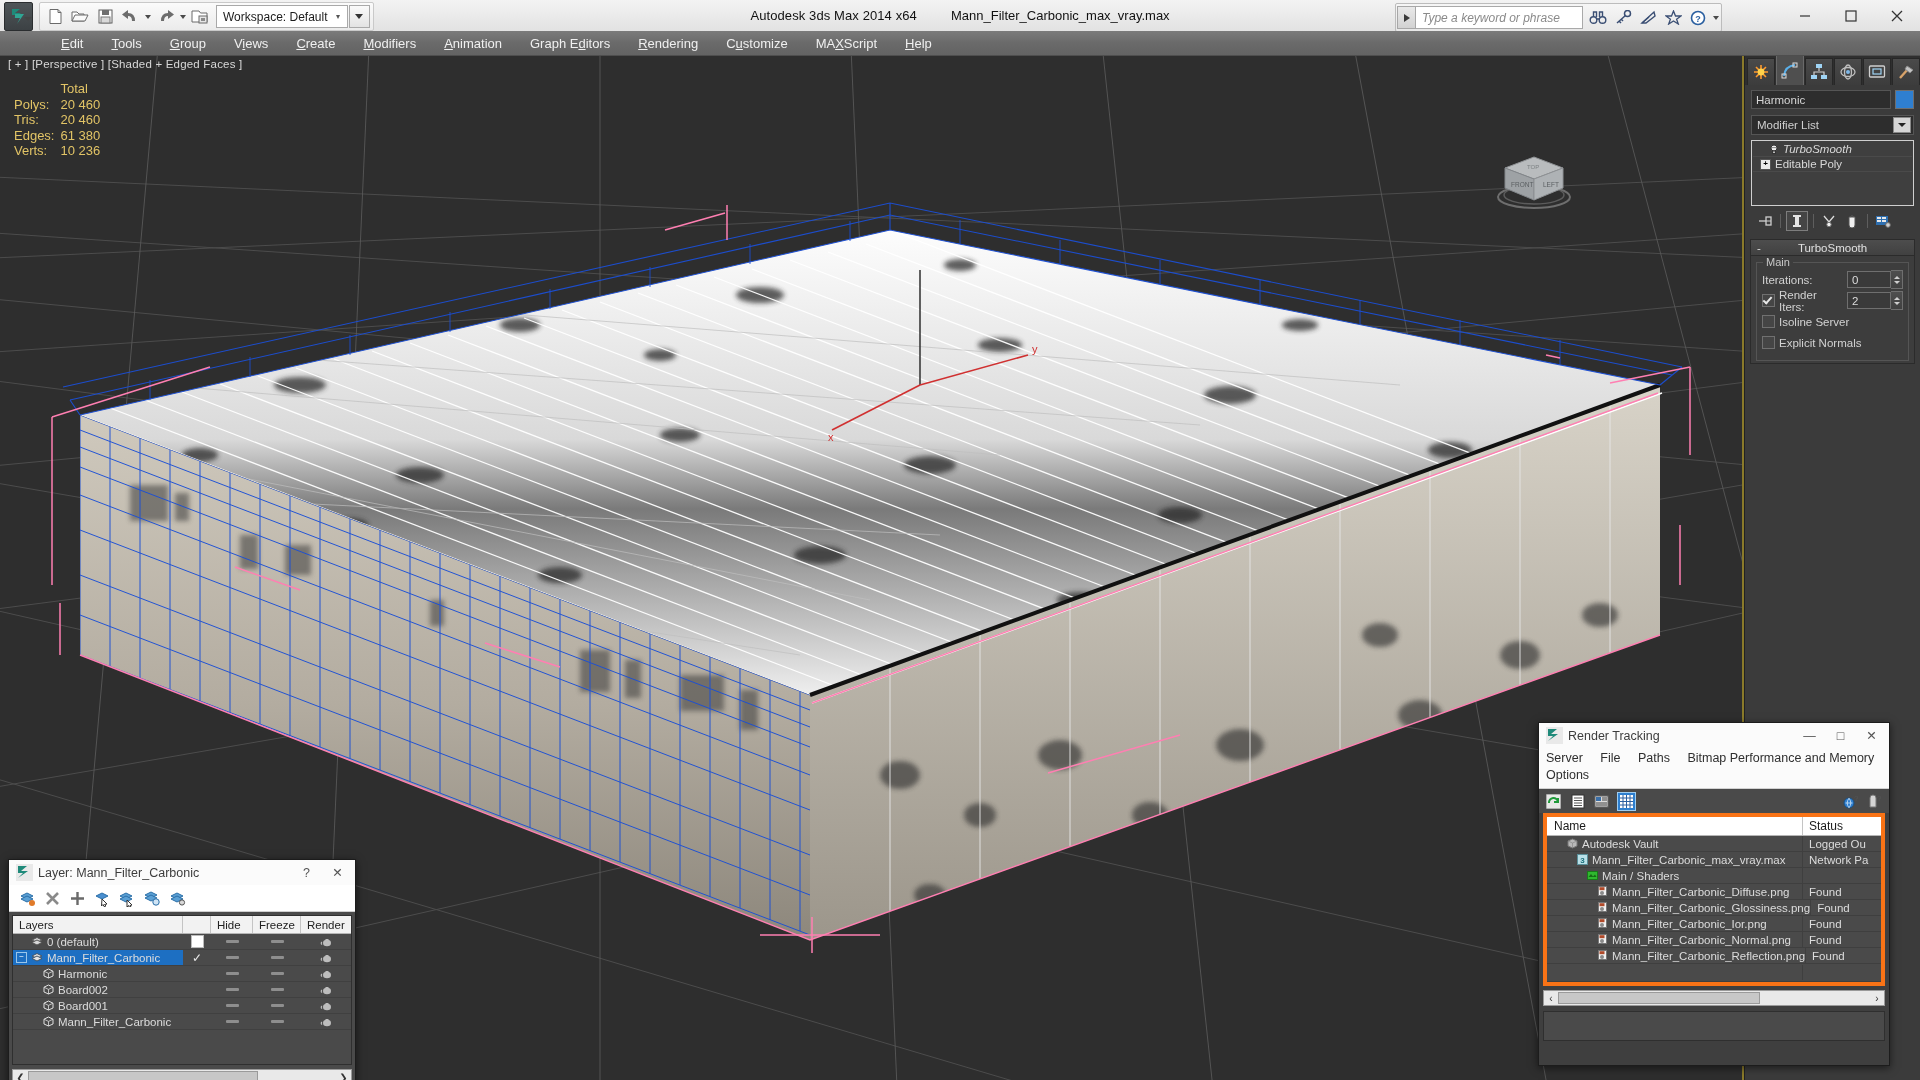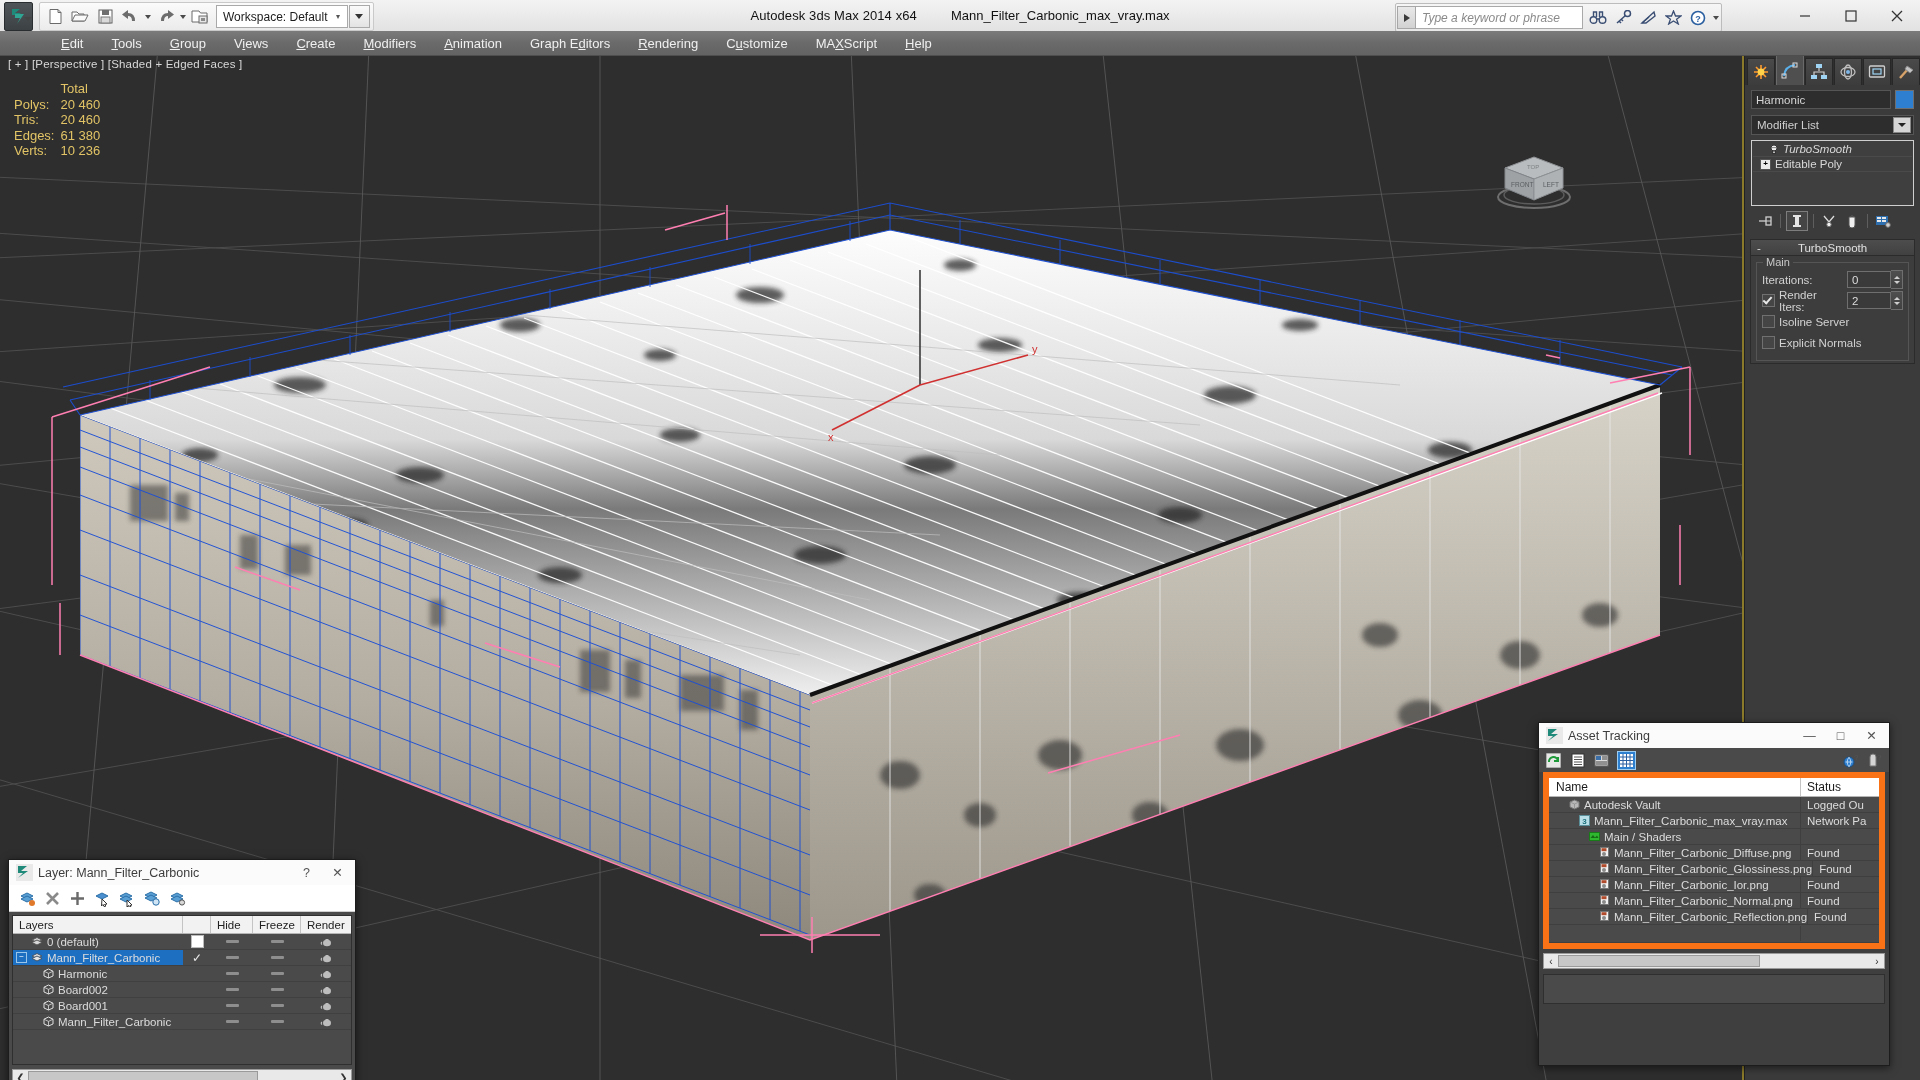--- a/index.html
+++ b/index.html
@@ -151,21 +151,21 @@
   .hbar .thumb{height:11px;background:#c7c7c7;border:1px solid #9a9a9a;}
 
   
   #assetwin{left:1538px;top:722px;width:350px;height:342px;}
   .at-menu{background:#fbfbfb;padding:2px 0 4px 0;font-size:12.5px;color:#2f2f2f;
      line-height:17px;border-bottom:1px solid #d2d2d2;}
   .at-menu span{padding:1px 7px;cursor:default;}
   .at-toolbar{height:24px;background:#4a4a4a;display:flex;align-items:center;gap:7px;padding:0 6px;}
   .at-ico{width:17px;height:17px;display:flex;align-items:center;justify-content:center;}
   .at-ico.active{background:#2d7fd0;border:1px solid #9fcdf0;}
-  .at-table{margin:0 4px;background:#4a4a4a;border:6px solid #f97316;}
+  .at-table{margin:0 4px;background:#4a4a4a;border:4px solid #f97316;}
   .at-head{display:flex;height:18px;background:#fff;border-bottom:1px solid #b5b5b5;font-size:12px;
      color:#1a1a1a;align-items:center;}
   .at-head .nm{flex:1;padding-left:7px;border-right:1px solid #c4c4c4;height:18px;display:flex;align-items:center;box-sizing:border-box;}
   .at-head .st{width:72px;padding-left:6px;}
   .at-row{display:flex;height:15px;align-items:center;font-size:11.5px;color:#dcdcdc;
      border-bottom:1px solid #3f3f3f;}
   .at-row .nm{flex:1;display:flex;align-items:center;gap:4px;height:15px;border-right:1px solid #3f3f3f;box-sizing:border-box;}
   .at-row .st{width:72px;padding-left:6px;}
   .at-ficon{width:11px;height:11px;flex:none;}
   .at-status-panel{margin:5px 4px 0 4px;height:28px;background:#4a4a4a;border:1px solid #2f2f2f;}
@@ -1007,28 +1007,35 @@
       </div>
     </div>
   </div>
 
   <div class="win" id="assetwin">
     <div class="win-title">
       <svg class="ic" viewBox="0 0 17 17">
         <rect width="17" height="17" fill="#e9e9e9"></rect>
         <path d="M2 2 L11 2 L5 7 L12 7 L2 14 L7 9 L2 9 Z" fill="#1f8a7a"></path>
         </svg>
-      <span>Asset Tracking</span>
+      <span>Render Tracking</span>
       <div class="win-ctrls">
         <div>—</div>
         <div>□</div>
         <div class="cls">✕</div>
       </div>
     </div>
 
+    <div class="at-menu">
+      <span>Server</span>
+      <span>File</span>
+      <span>Paths</span>
+      <span>Bitmap Performance and Memory</span><br>
+      <span>Options</span>
+    </div>
 
     <div class="at-toolbar">
       <div class="at-ico">
         <svg width="15" height="15" viewBox="0 0 15 15">
             <rect width="15" height="15" fill="#e8e8e8" stroke="#777"></rect>
           <path d="M3 9 a4.5 4.5 0 0 1 9 -1" stroke="#1f9a3a" stroke-width="2" fill="none"></path>
           <path d="M12 4 v4 h-4" stroke="#1f9a3a" stroke-width="2" fill="none"></path>
           </svg>
       </div>
       <div class="at-ico">

